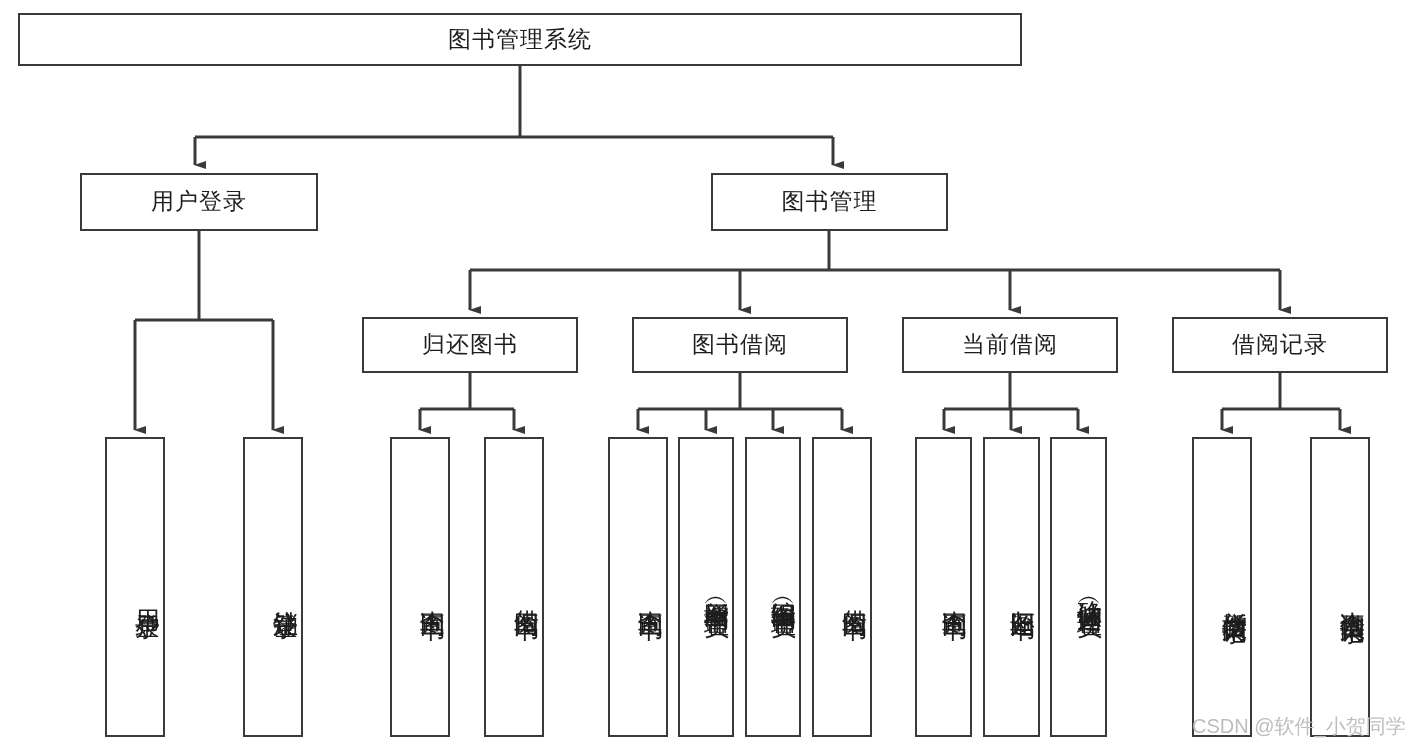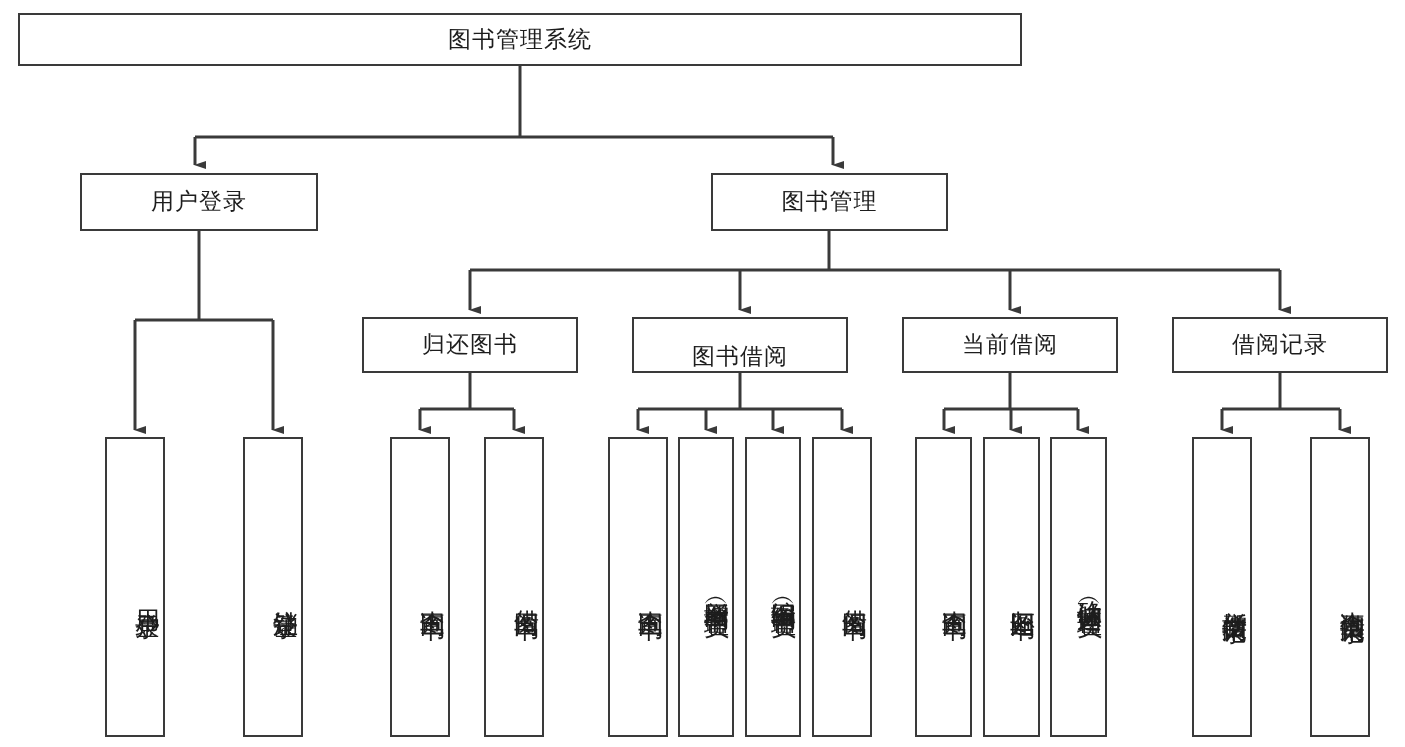--- a/index.html
+++ b/index.html
@@ -136,21 +136,21 @@
   <div class="node horiz" style="left:80px; top:173px; width:238px; height:58px;">
     <span class="hlabel">用户登录</span>
   </div>
   <div class="node horiz" style="left:711px; top:173px; width:237px; height:58px;">
     <span class="hlabel">图书管理</span>
   </div>
 
   <div class="node horiz" style="left:362px; top:317px; width:216px; height:56px;">
     <span class="hlabel">归还图书</span>
   </div>
-  <div class="node horiz" style="left:632px; top:317px; width:216px; height:56px;align-items:flex-end;">
+  <div class="node horiz" style="left:632px; top:317px; width:216px; height:56px;">
     <span class="hlabel">图书借阅</span>
   </div>
   <div class="node horiz" style="left:902px; top:317px; width:216px; height:56px;">
     <span class="hlabel">当前借阅</span>
   </div>
   <div class="node horiz" style="left:1172px; top:317px; width:216px; height:56px;justify-content:center;">
     <span class="hlabel">借阅记录</span>
   </div>
 
   <div class="node vert" style="left:105px; top:437px; width:60px; height:300px;">
@@ -190,13 +190,14 @@
     <span class="vlabel">确认归还（管理员）</span>
   </div>
 
   <div class="node vert" style="left:1192px; top:437px; width:60px; height:300px; padding-top:20px;">
     <span class="vlabel">新增借阅记录</span>
   </div>
   <div class="node vert" style="left:1310px; top:437px; width:60px; height:300px; padding-top:20px;">
     <span class="vlabel">查询借阅记录</span>
   </div>
 
+  <div id="watermark">CSDN @软件_小贺同学</div>
 </div>
 
 </body></html>

